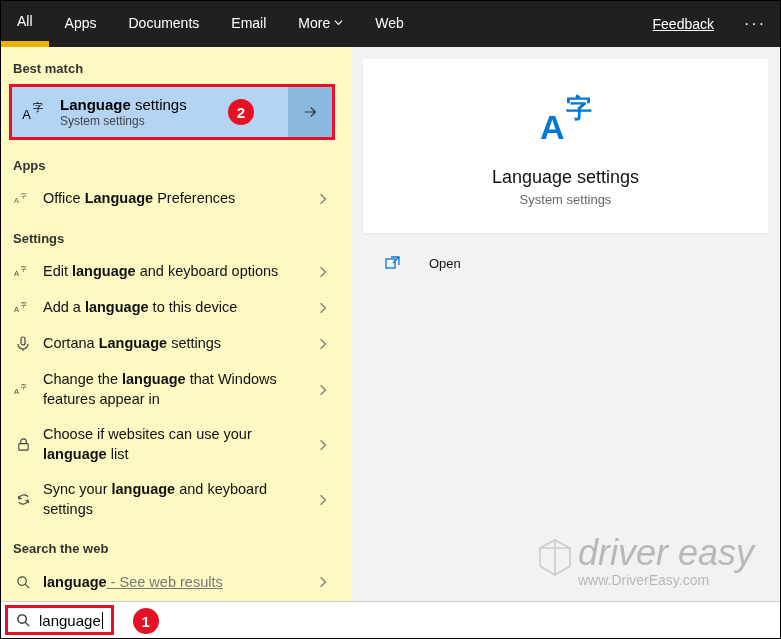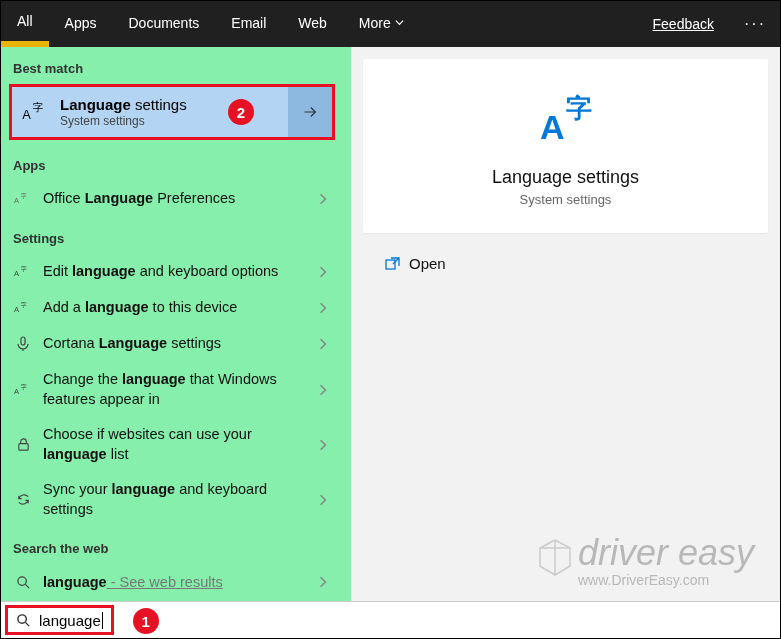--- a/index.html
+++ b/index.html
@@ -5,21 +5,21 @@
 * { margin: 0; padding: 0; box-sizing: border-box; font-family: "Segoe UI", Arial, sans-serif; }
 body { width: 781px; height: 639px; background: #f2f2f2; position: relative; overflow: hidden; border: 1px solid #000; }
 .topbar { height: 46px; background: #202020; display: flex; align-items: center; color: #fff; }
 .tabs { display: flex; align-items: stretch; height: 100%; }
 .tab { padding: 0 16px; display: flex; align-items: center; gap: 4px; font-size: 14px; cursor: pointer; border-bottom: 3px solid transparent; }
 .tab.active { border-bottom: 6px solid #eab308; }
 .spacer { flex: 1; }
 .feedback { padding: 0 16px; font-size: 14px; cursor: pointer; text-decoration: underline; }
 .more-dots { padding: 0 14px; font-size: 16px; cursor: pointer; letter-spacing: 2px; }
 .content { display: flex; height: 556px; }
-.left { width: 350px; background: #86efac; overflow-y: auto; padding-right: 8px; }
+.left { width: 350px; background: #fef9c3; overflow-y: auto; padding-right: 8px; }
 .right { flex: 1; background: #f2f2f2; padding: 12px 0 0 12px; }
 .section-label { font-size: 13px; font-weight: 600; color: #333; padding: 14px 0 8px 12px; }
 .best-match { display: flex; align-items: stretch; height: 56px; margin: 0 8px 4px 8px; border: 3px solid #e81123; background: #b3d4f3; position: relative; }
 .best-main { flex: 1; display: flex; align-items: center; padding-left: 8px; gap: 10px; }
 .bm-icon { width: 30px; height: 30px; display: flex; align-items: center; justify-content: center; }
 .bm-text .title { font-size: 15px; color: #000; }
 .bm-text .subtitle { font-size: 12px; color: #444; margin-top: 1px; }
 .bm-arrow { width: 44px; background: #8db8e0; display: flex; align-items: center; justify-content: center; }
 .badge-2 { position: absolute; left: 216px; top: 12px; width: 26px; height: 26px; border-radius: 50%; background: #e81123; color: #fff; font-weight: bold; font-size: 15px; display: flex; align-items: center; justify-content: center; }
 .rows { }
@@ -27,21 +27,21 @@
 .row-icon { width: 20px; height: 20px; display: flex; align-items: center; justify-content: center; flex-shrink: 0; }
 .row-text { flex: 1; font-size: 14.5px; color: #111; line-height: 1.35; }
 .row-caret { width: 20px; display: flex; align-items: center; justify-content: center; color: #666; }
 .row-text .dim { color: #777; font-weight: normal; text-decoration: underline; }
 .row-text b { font-weight: 600; }
 .preview-card { background: #fff; border-radius: 2px; padding: 30px 0 26px 0; display: flex; flex-direction: column; align-items: center; box-shadow: 0 1px 2px rgba(0,0,0,0.06); margin-right: 12px; }
 .preview-icon { width: 60px; height: 60px; margin-bottom: 18px; }
 .preview-title { font-size: 18px; color: #111; }
 .preview-sub { font-size: 13px; color: #666; margin-top: 4px; }
 .action-list { margin-top: 8px; background: #f2f2f2; }
-.action-row { display: flex; align-items: center; gap: 8px; padding: 14px 0 14px 22px; cursor: pointer; font-size: 15px; color: #111; }
+.action-row { display: flex; align-items: center; gap: 28px; padding: 14px 0 14px 22px; cursor: pointer; font-size: 13px; color: #111; }
 .searchbar { position: absolute; bottom: 0; left: 0; right: 0; height: 37px; background: #fff; border-top: 1px solid #ccc; display: flex; align-items: center; }
 .search-inner { display: flex; align-items: center; height: 30px; border: 3px solid #e81123; margin-left: 4px; padding: 0 8px; gap: 8px; background: #fff; position: relative; }
 .search-icon { display: flex; }
 .search-text { font-size: 15px; color: #000; border-right: 1px solid #000; padding-right: 1px; }
 .badge-1 { position: absolute; left: -4px; right: auto; left: 100%; margin-left: 22px; width: 26px; height: 26px; border-radius: 50%; background: #e81123; color: #fff; font-weight: bold; font-size: 15px; display: flex; align-items: center; justify-content: center; top: 0px; }
 .watermark { position: absolute; right: 26px; bottom: 50px; color: #b8b8b8; text-align: left; pointer-events: none; }
 .watermark .line1 { font-size: 36px; font-style: italic; }
 .watermark .line2 { font-size: 14px; margin-top: -2px; }
 svg { display: block; }
 </style>
@@ -56,28 +56,28 @@
     <div class="tab">
         <span>Apps</span>
       </div>
     <div class="tab">
         <span>Documents</span>
       </div>
     <div class="tab">
         <span>Email</span>
       </div>
     <div class="tab">
-        <span>Web</span>
-      </div>
-    <div class="tab">
       <span>More</span>
       <svg width="9" height="9" viewBox="0 0 10 10">
           <path d="M1 3 L5 7 L9 3" stroke="#fff" stroke-width="1.3" fill="none"></path>
         </svg>
     </div>
+    <div class="tab">
+        <span>Web</span>
+      </div>
   </div>
   <div class="spacer"></div>
   <div class="feedback"><span>Feedback</span></div>
   <div class="more-dots">···</div>
 </div>
 
 <div class="content">
 
   <div class="left">
     <div class="section-label">Best match</div>

